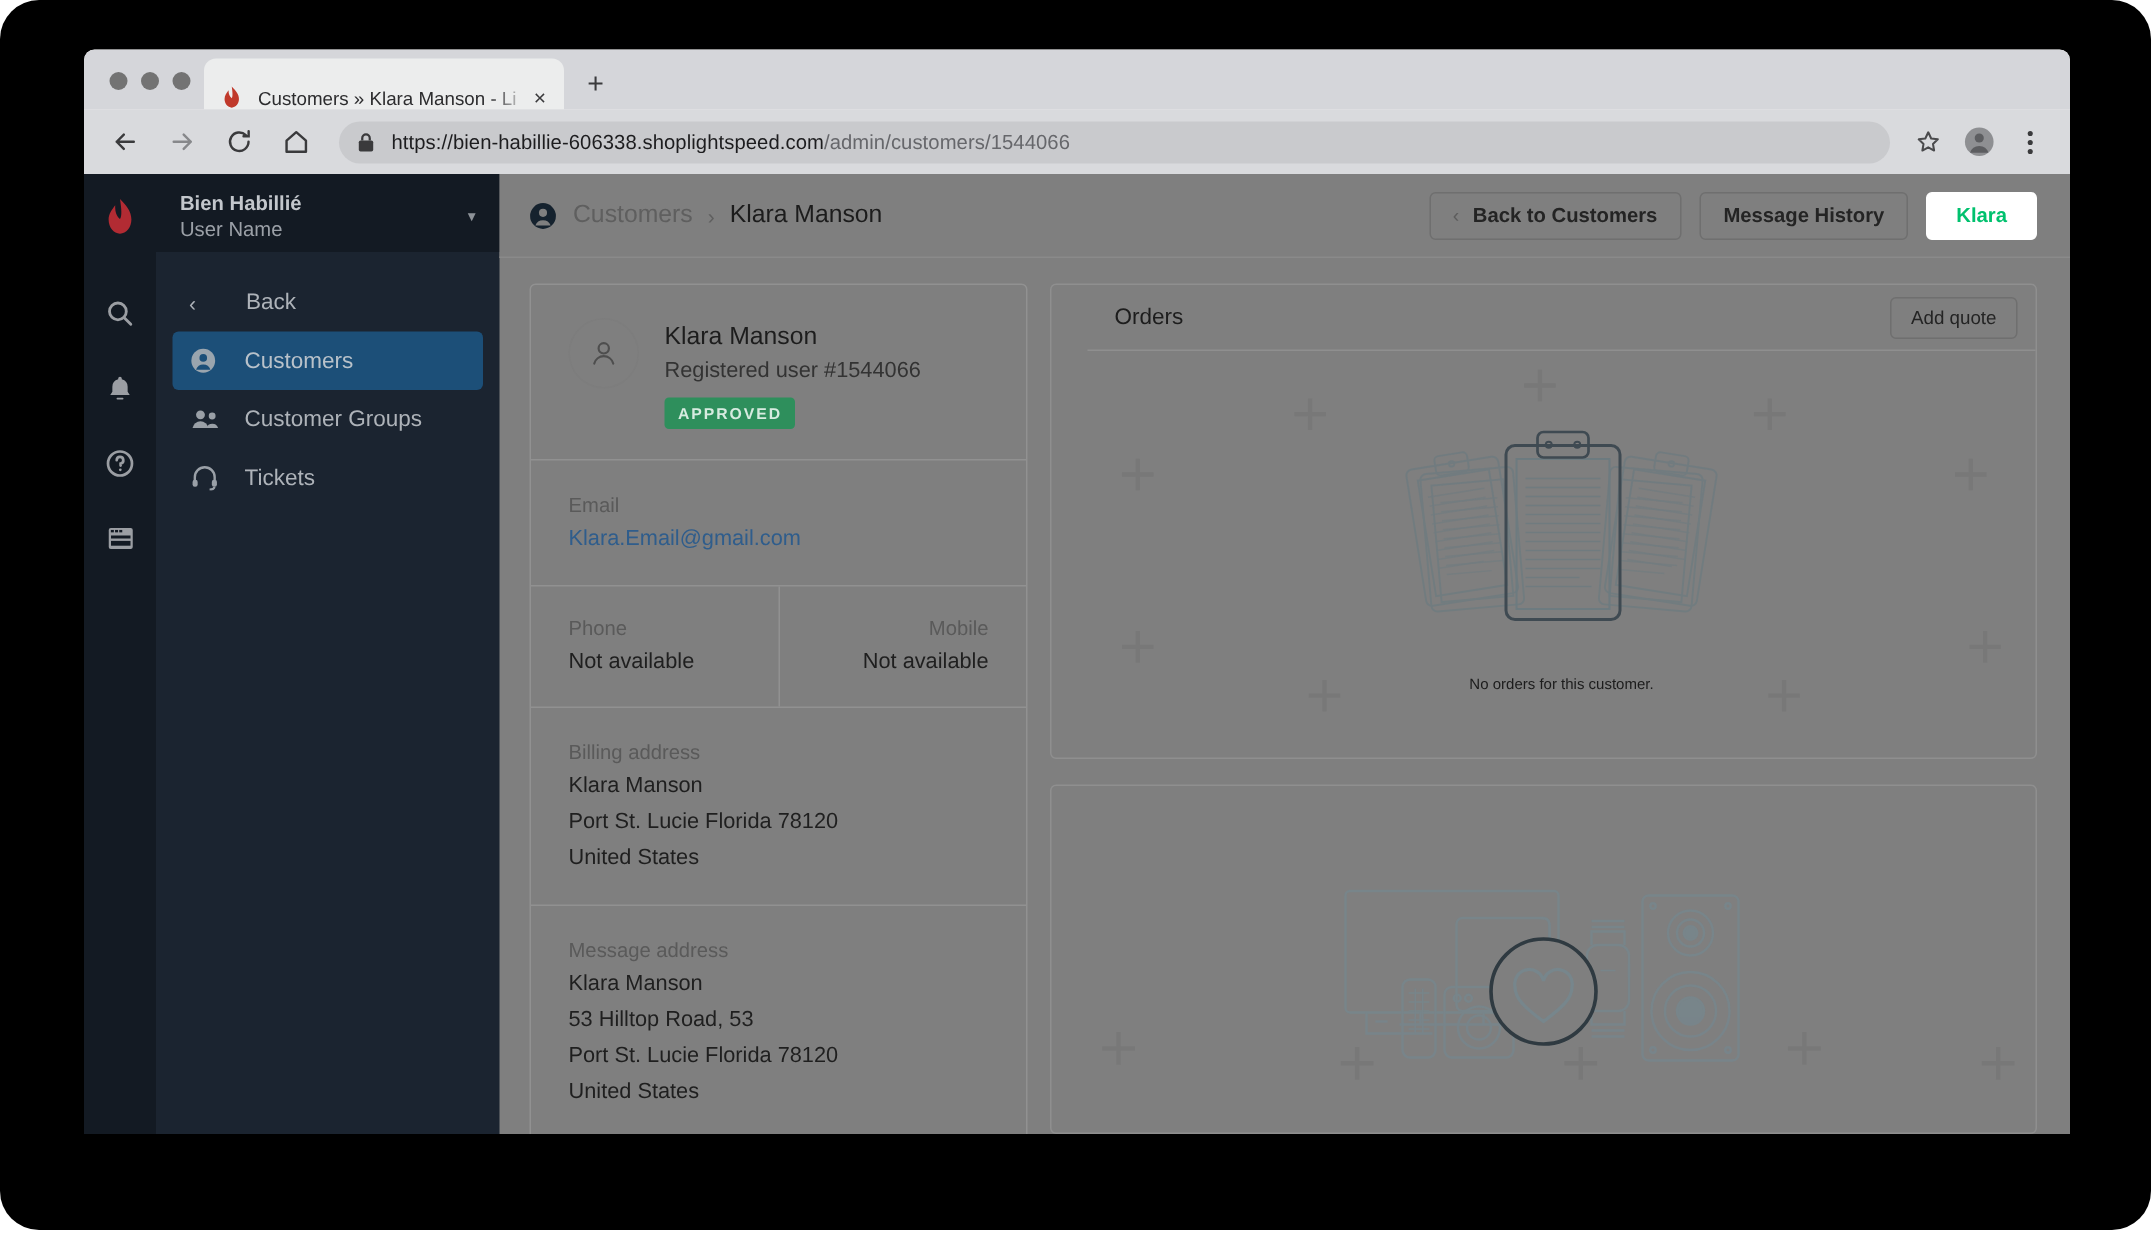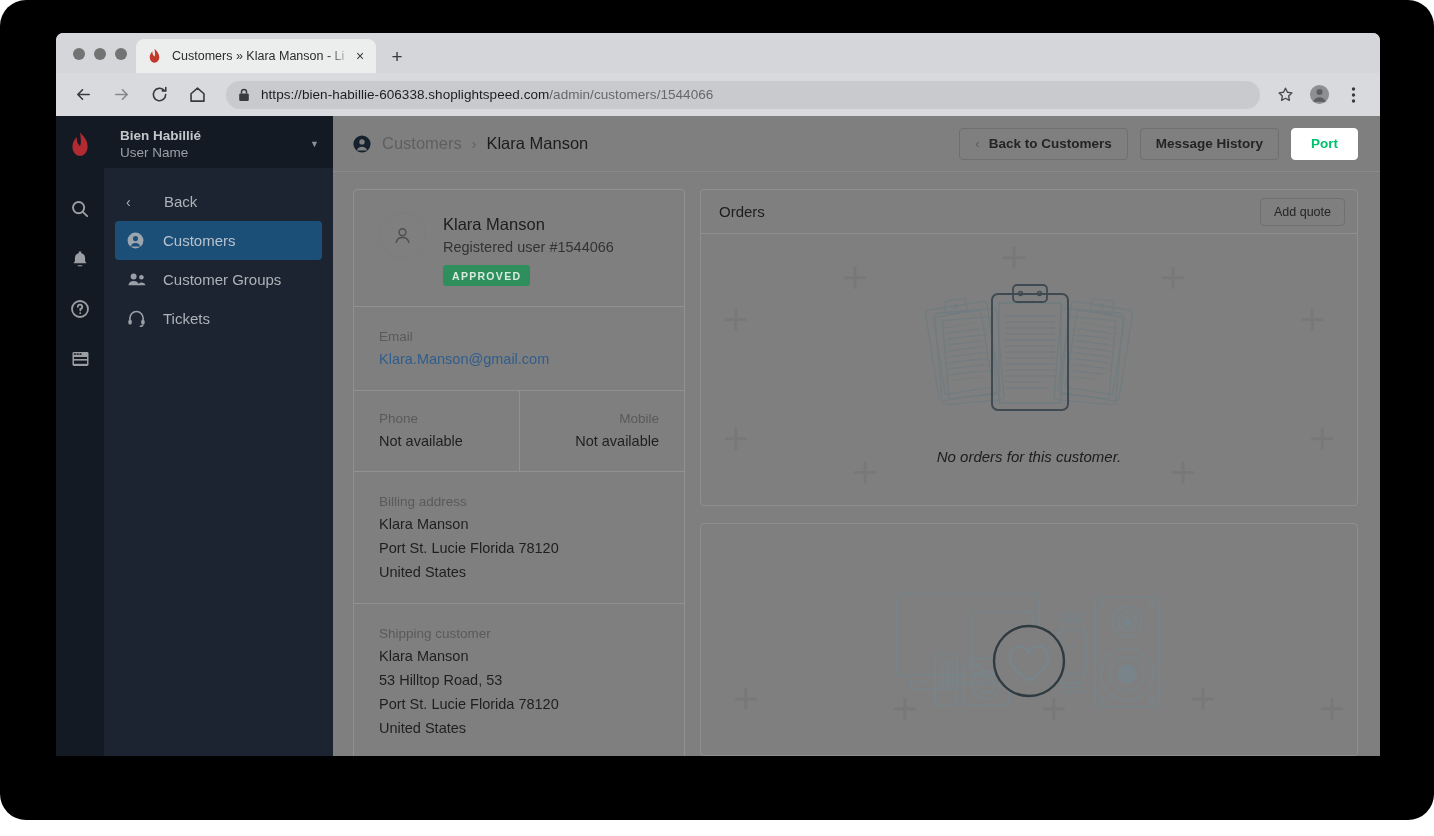--- a/index.html
+++ b/index.html
@@ -45,21 +45,21 @@
   .traffic.l1 { left: 17px; }
   .traffic.l2 { left: 38px; }
   .traffic.l3 { left: 59px; }
 
   #tab {
     position: absolute;
     left: 80px; top: 6px;
     width: 240px; height: 34px;
     background: #eceded;
     border-radius: 8px 8px 0 0;
-    display: flex; align-items: center;
+    display: flex; align-items: flex-end;
     padding: 0 8px 0 11px;
   }
   #tab-favicon { width: 15px; height: 16px; flex: 0 0 auto; }
   #tab-title {
     font-size: 12.5px; color: #2c2c2e;
     margin-left: 10px;
     white-space: nowrap; overflow: hidden;
     flex: 1 1 auto;
     -webkit-mask-image: linear-gradient(to right, #000 86%, transparent 100%);
     mask-image: linear-gradient(to right, #000 86%, transparent 100%);
@@ -276,26 +276,25 @@
     font-size: 12.5px; color: #242424;
     display: flex; align-items: center;
     font-family: "Liberation Sans", sans-serif;
   }
   .panel-body {
     flex: 1 1 auto;
     display: flex; flex-direction: column;
     align-items: center; justify-content: center;
     position: relative; overflow: hidden;
   }
-  #orders-panel { height: 317px; flex: 0 0 auto; }
+  #orders-panel { height: 317px; flex: 0 0 auto; padding-left: 24px; }
   #wish-panel { flex: 1 1 auto; min-height: 0; }
   .empty-text {
-    font-size: 15px; color: #1c1c1c;
+    font-size: 10px; color: #1c1c1c;
     margin-top: 14px;
-    font-style: italic;
   }
   .plus-bg {
     position: absolute; inset: 0;
     opacity: .20;
     pointer-events: none;
   }
 
   
   #dim {
     position: absolute; left: 0; top: 0;
@@ -487,21 +486,21 @@
 
           <div id="topbar-actions">
             <button class="tbtn">
               <span class="lt">‹</span>
               <span>Back to Customers</span>
             </button>
             <button class="tbtn">
               <span>Message History</span>
             </button>
             <button class="tbtn" id="btn-edit">
-              <span>Port</span>
+              <span>Klara</span>
             </button>
           </div>
         </div>
 
         <div id="content">
 
           <div id="leftcol">
             <div class="card">
 
               <div id="cust-head" class="sect">
@@ -513,21 +512,21 @@
                 </div>
                 <div id="cust-meta">
                   <div id="cust-name">Klara Manson</div>
                   <div id="cust-sub">Registered user #1544066</div>
                   <div id="cust-badge">APPROVED</div>
                 </div>
               </div>
 
               <div class="sect">
                 <div class="flabel">Email</div>
-                <div class="fvalue link">Klara.Manson@gmail.com</div>
+                <div class="fvalue link">Klara.Email@gmail.com</div>
               </div>
 
               <div class="sect" id="row-phone">
                 <div>
                   <div class="flabel">Phone</div>
                   <div class="fvalue">Not available</div>
                 </div>
                 <div>
                   <div class="flabel">Mobile</div>
                   <div class="fvalue">Not available</div>
@@ -535,21 +534,21 @@
               </div>
 
               <div class="sect">
                 <div class="flabel">Billing address</div>
                 <div class="fvalue">Klara Manson</div>
                 <div class="fvalue">Port St. Lucie Florida 78120</div>
                 <div class="fvalue">United States</div>
               </div>
 
               <div class="sect">
-                <div class="flabel">Shipping customer</div>
+                <div class="flabel">Message address</div>
                 <div class="fvalue">Klara Manson</div>
                 <div class="fvalue">53 Hilltop Road, 53</div>
                 <div class="fvalue">Port St. Lucie Florida 78120</div>
                 <div class="fvalue">United States</div>
               </div>
             </div>
 
           </div>
 
           <div id="rightcol">

